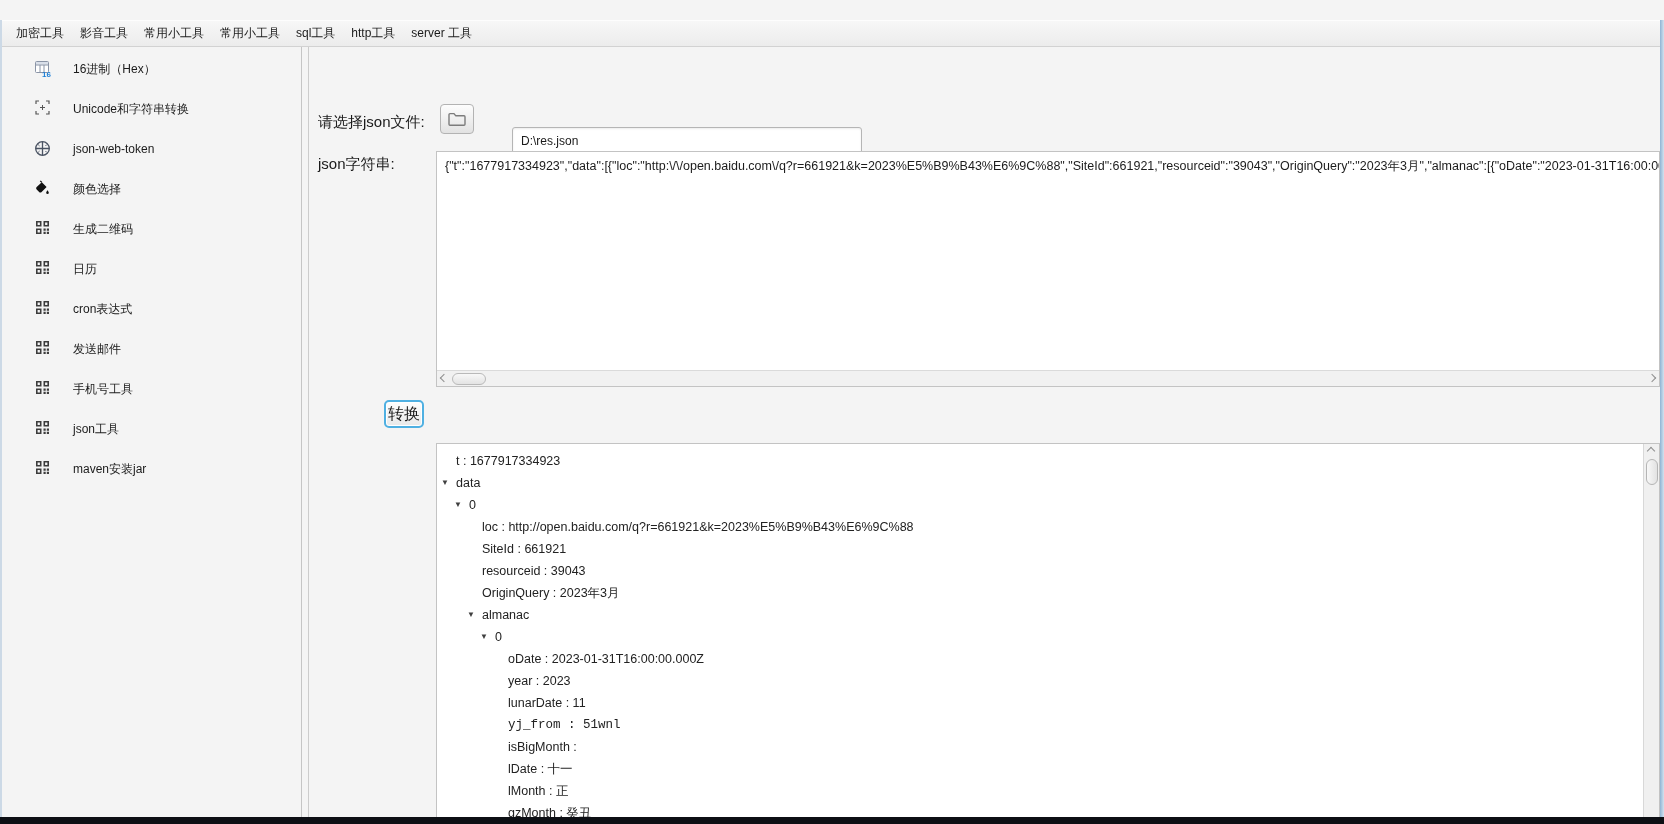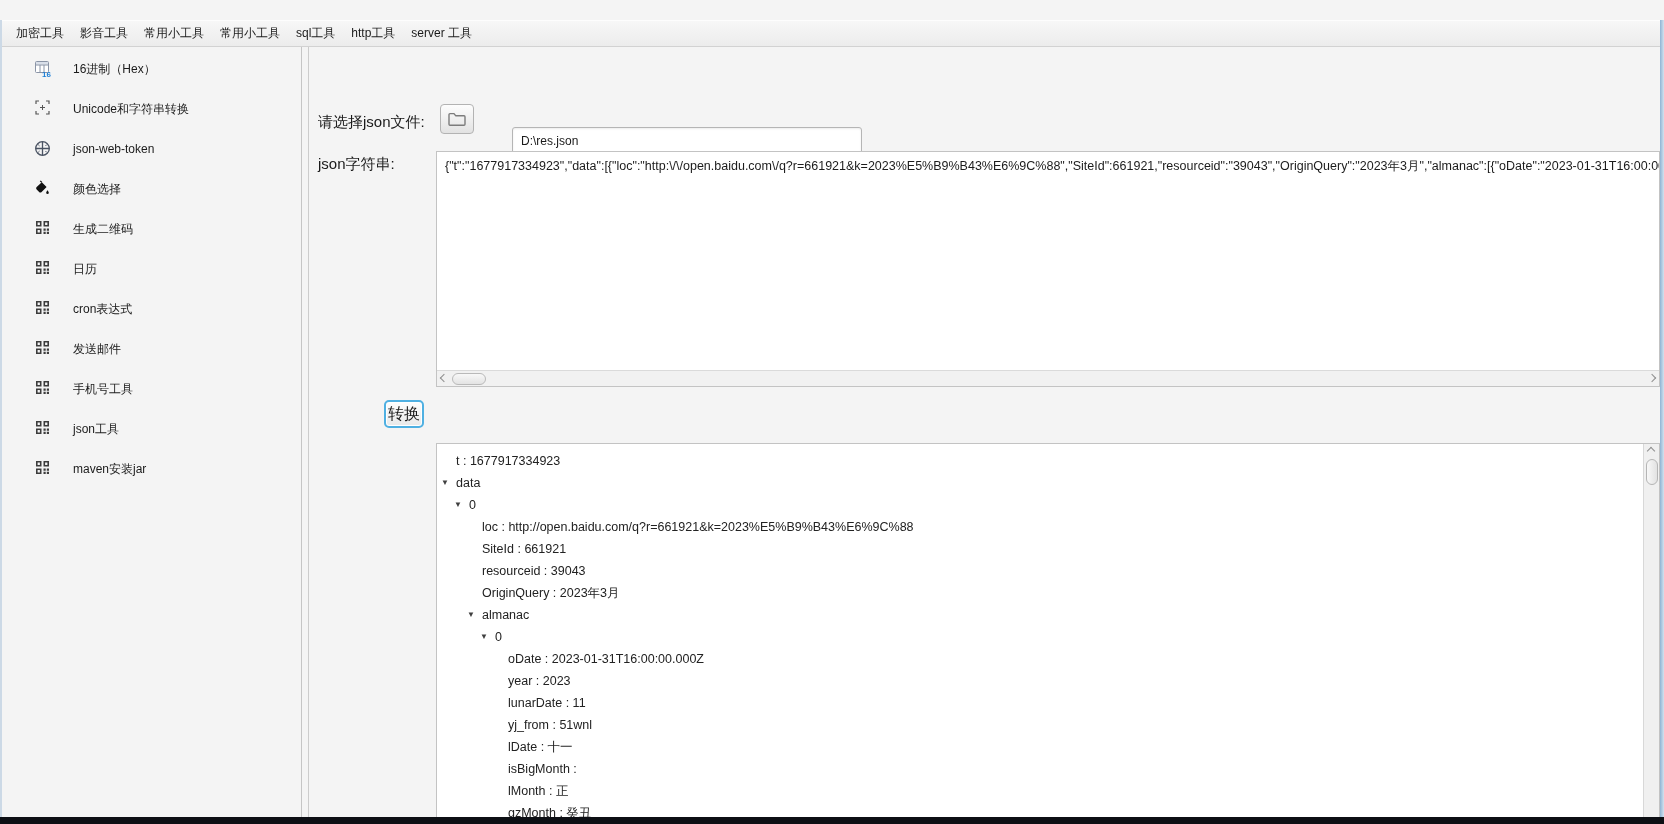--- a/index.html
+++ b/index.html
@@ -246,23 +246,23 @@
         <div class="tree-row" style="padding-left: 17px;"><span class="tree-arrow">▼</span><span>0</span></div>
         <div class="tree-row" style="padding-left: 30px;"><span class="tree-arrow"></span><span>loc : http://open.baidu.com/q?r=661921&amp;k=2023%E5%B9%B43%E6%9C%88</span></div>
         <div class="tree-row" style="padding-left: 30px;"><span class="tree-arrow"></span><span>SiteId : 661921</span></div>
         <div class="tree-row" style="padding-left: 30px;"><span class="tree-arrow"></span><span>resourceid : 39043</span></div>
         <div class="tree-row" style="padding-left: 30px;"><span class="tree-arrow"></span><span>OriginQuery : 2023年3月</span></div>
         <div class="tree-row" style="padding-left: 30px;"><span class="tree-arrow">▼</span><span>almanac</span></div>
         <div class="tree-row" style="padding-left: 43px;"><span class="tree-arrow">▼</span><span>0</span></div>
         <div class="tree-row" style="padding-left: 56px;"><span class="tree-arrow"></span><span>oDate : 2023-01-31T16:00:00.000Z</span></div>
         <div class="tree-row" style="padding-left: 56px;"><span class="tree-arrow"></span><span>year : 2023</span></div>
         <div class="tree-row" style="padding-left: 56px;"><span class="tree-arrow"></span><span>lunarDate : 11</span></div>
-        <div class="tree-row" style="padding-left: 56px;"><span class="tree-arrow"></span><span>yj_from : 51wnl</span></div>
+        <div class="tree-row" style="padding-left: 56px; font-family: Liberation Mono, monospace;"><span class="tree-arrow"></span><span>yj_from : 51wnl</span></div>
+        <div class="tree-row" style="padding-left: 56px;"><span class="tree-arrow"></span><span>isBigMonth : </span></div>
         <div class="tree-row" style="padding-left: 56px;"><span class="tree-arrow"></span><span>lDate : 十一</span></div>
-        <div class="tree-row" style="padding-left: 56px;"><span class="tree-arrow"></span><span>isBigMonth : </span></div>
         <div class="tree-row" style="padding-left: 56px;"><span class="tree-arrow"></span><span>lMonth : 正</span></div>
         <div class="tree-row" style="padding-left: 56px;"><span class="tree-arrow"></span><span>gzMonth : 癸丑</span></div>
       </div>
     <div class="vscroll">
       <div class="arrowbox" style="left:0;top:0;">
           <span class="chev up"></span>
         </div>
       <div class="thumb"></div>
     </div>
   </div>

